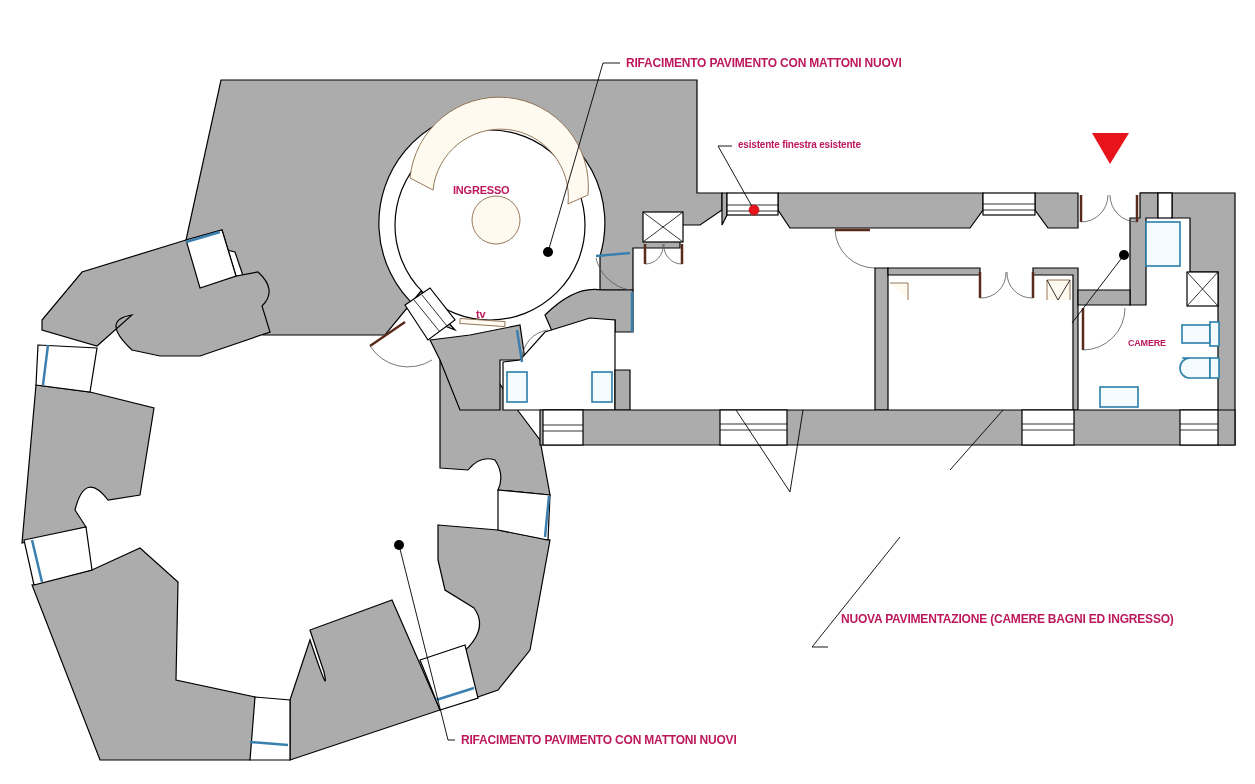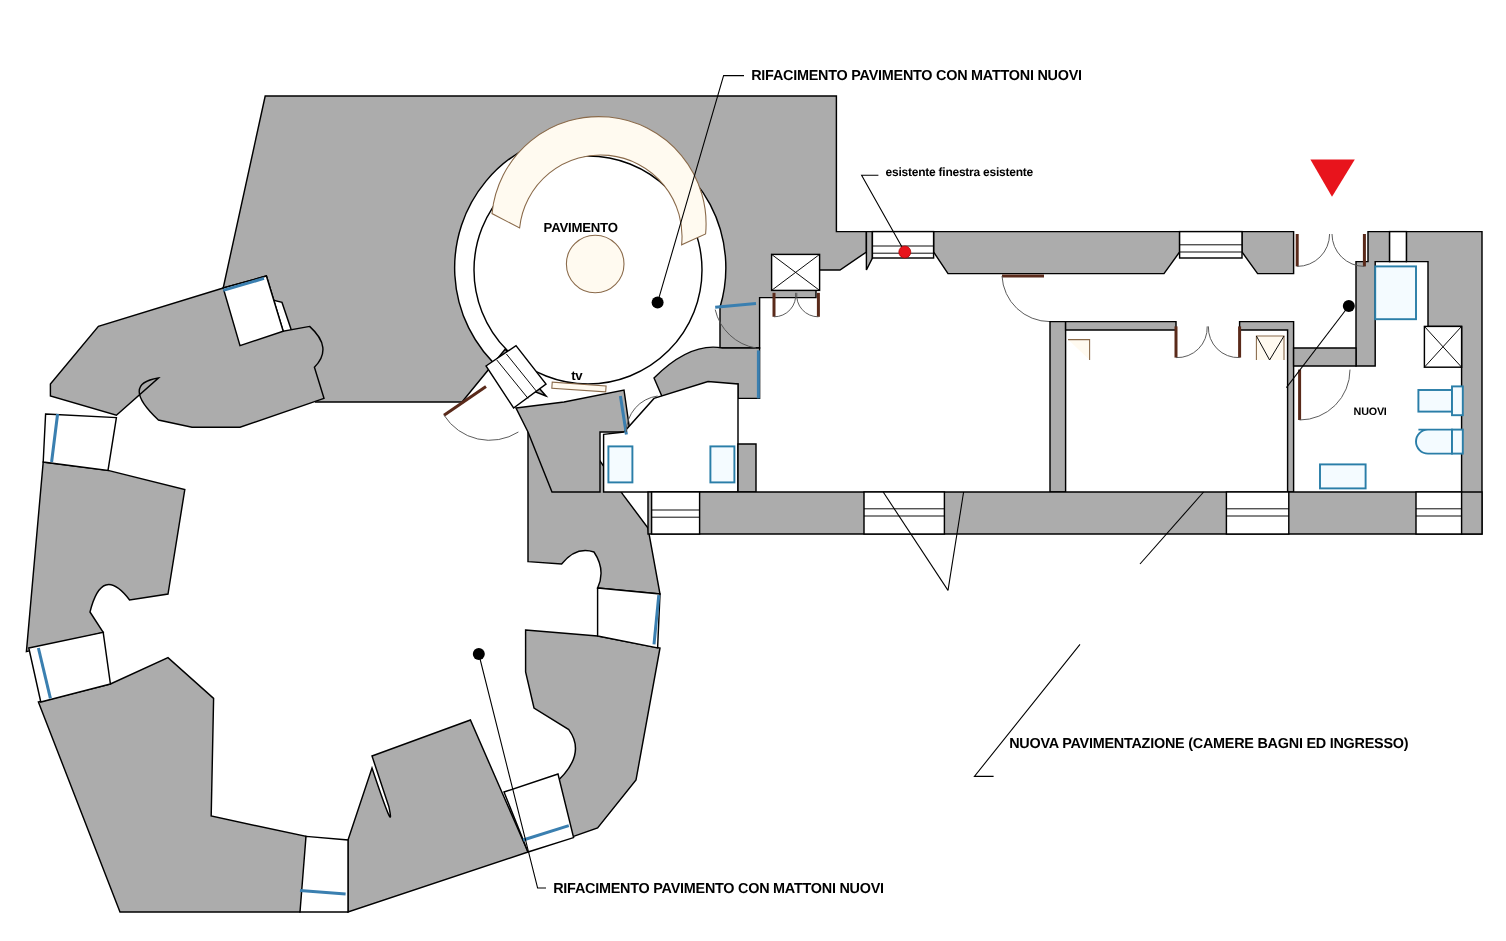--- a/index.html
+++ b/index.html
@@ -8,21 +8,21 @@
   .wall { fill:#acacac; stroke:#000; stroke-width:1.2; stroke-linejoin:miter; }
   .room { fill:#ffffff; stroke:#000; stroke-width:1.2; }
   .thin { fill:none; stroke:#000; stroke-width:0.8; }
   .arc { fill:none; stroke:#555; stroke-width:0.8; }
   .glass { stroke:#3a7fb0; stroke-width:2.5; fill:none; }
   .door { stroke:#5a2a1a; stroke-width:2.5; fill:none; }
   .fixture { fill:#f4fbff; stroke:#2a7ea8; stroke-width:1.6; }
   .furn { fill:#fffaf0; stroke:#8a6a4a; stroke-width:0.9; }
   .leader { stroke:#000; stroke-width:0.9; fill:none; }
   .dot { fill:#000; }
-  .label { position:absolute; color:#000000; font-weight:bold; white-space:nowrap; letter-spacing:-0.2px; }
+  .label { position:absolute; color:#be185d; font-weight:bold; white-space:nowrap; letter-spacing:-0.2px; }
   .lbl-big { font-size:12px; }
   .lbl-small { font-size:10px; }
 </style>
 </head>
 <body>
 
 <svg id="plan" viewBox="0 0 1255 784" xmlns="http://www.w3.org/2000/svg">
 
   <path class="wall" d="M221,80 L697,80 L697,193 L722,193 L722,210 L700,225 L680,225 L680,248 L633,248 L633,290 L600,290 L600,256
            A113,113 0 1 0 455,330 L421,291 L385,335 L263,335 L235,252 L186,240 Z"></path>
@@ -173,17 +173,17 @@
     <polyline class="leader" points="828,647 812,647 900,537"></polyline>
     <polyline class="leader" points="455,740 448,740 399,545"></polyline>
     <circle class="dot" cx="399" cy="545" r="5"></circle>
   </g>
 
   <polygon points="1092,133 1129,133 1110,164" fill="#e8141c"></polygon>
 </svg>
 
 <div class="label lbl-big" style="left:626px; top:56px;">RIFACIMENTO PAVIMENTO CON MATTONI NUOVI</div>
 <div class="label lbl-small" style="left:738px; top:139px;">esistente finestra esistente</div>
-<div class="label lbl-small" style="left:453px; top:184px; font-size:11px;">PAVIMENTO</div>
+<div class="label lbl-small" style="left:453px; top:184px; font-size:11px;">INGRESSO</div>
 <div class="label lbl-small" style="left:476px; top:308px; font-size:11px;text-align:right;">tv</div>
-<div class="label lbl-small" style="left:1128px; top:338px; font-size:9px;">NUOVI</div>
+<div class="label lbl-small" style="left:1128px; top:338px; font-size:9px;">CAMERE</div>
 <div class="label lbl-big" style="left:841px; top:612px;">NUOVA PAVIMENTAZIONE (CAMERE BAGNI ED INGRESSO)</div>
 <div class="label lbl-big" style="left:461px; top:733px;">RIFACIMENTO PAVIMENTO CON MATTONI NUOVI</div>
 
 </body></html>

